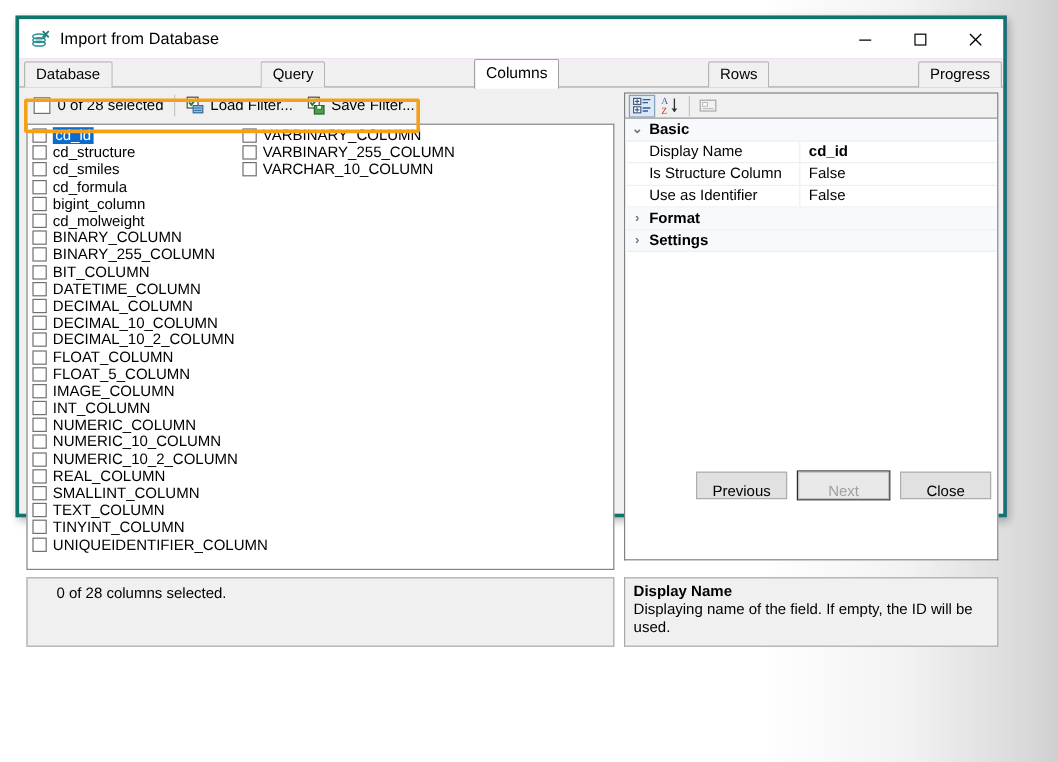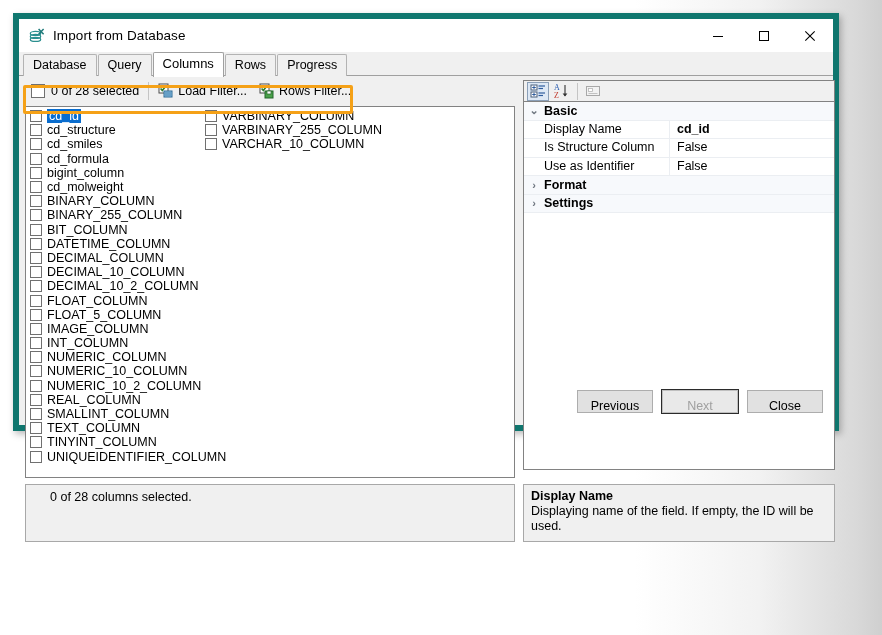--- a/index.html
+++ b/index.html
@@ -22,21 +22,21 @@
   }
 
   
   .window {
     position: absolute;
     left: 13px;
     top: 13px;
     width: 826px;
     height: 418px;
     background: #d946ef;
-    border: 6px solid #0f766e;
+    border: 3px solid #0f766e;
     box-shadow: 2px 3px 7px rgba(0,0,0,0.28);
     box-sizing: border-box;
   }
 
   
   .titlebar {
     height: 33px;
     background: #ffffff;
     display: flex;
     align-items: center;
@@ -77,20 +77,21 @@
   .win-btn svg { display: block; }
 
   
   .tabstrip {
     height: 24px;
     background: #f0f0f0;
     display: flex;
     align-items: flex-end;
     padding-left: 4px;
     position: relative;
+    justify-content: space-between;
   }
   .tabstrip::after {
     content: "";
     position: absolute;
     left: 0; right: 0; bottom: 0;
     height: 1px;
     background: #a0a0a0;
   }
   .tab {
     font-size: 12.5px;
@@ -454,21 +455,21 @@
         </svg>
         <span>Load Filter...</span>
       </div>
       <div class="tb-item">
         <svg class="tb-icon" viewBox="0 0 16 16">
           <rect x="1" y="1" width="9" height="9" fill="#ffffff" stroke="#4a4a4a" stroke-width="1"></rect>
           <path d="M2.6 5.4 L4.3 7.4 L8.3 2.4" fill="none" stroke="#2e7d32" stroke-width="1.6"></path>
           <rect x="6" y="8" width="8" height="7" fill="#4aa14a" stroke="#23662a" stroke-width="1"></rect>
           <rect x="8" y="8" width="4" height="3" fill="#ffffff" stroke="#23662a" stroke-width="0.7"></rect>
         </svg>
-        <span>Rows Filter...</span>
+        <span>Save Filter...</span>
       </div>
     </div>
 
     <div class="listbox">
       <div class="li selected">
           <span class="cb"></span>
           <span class="lbl">cd_id</span>
         </div>
       <div class="li">
           <span class="cb"></span>

